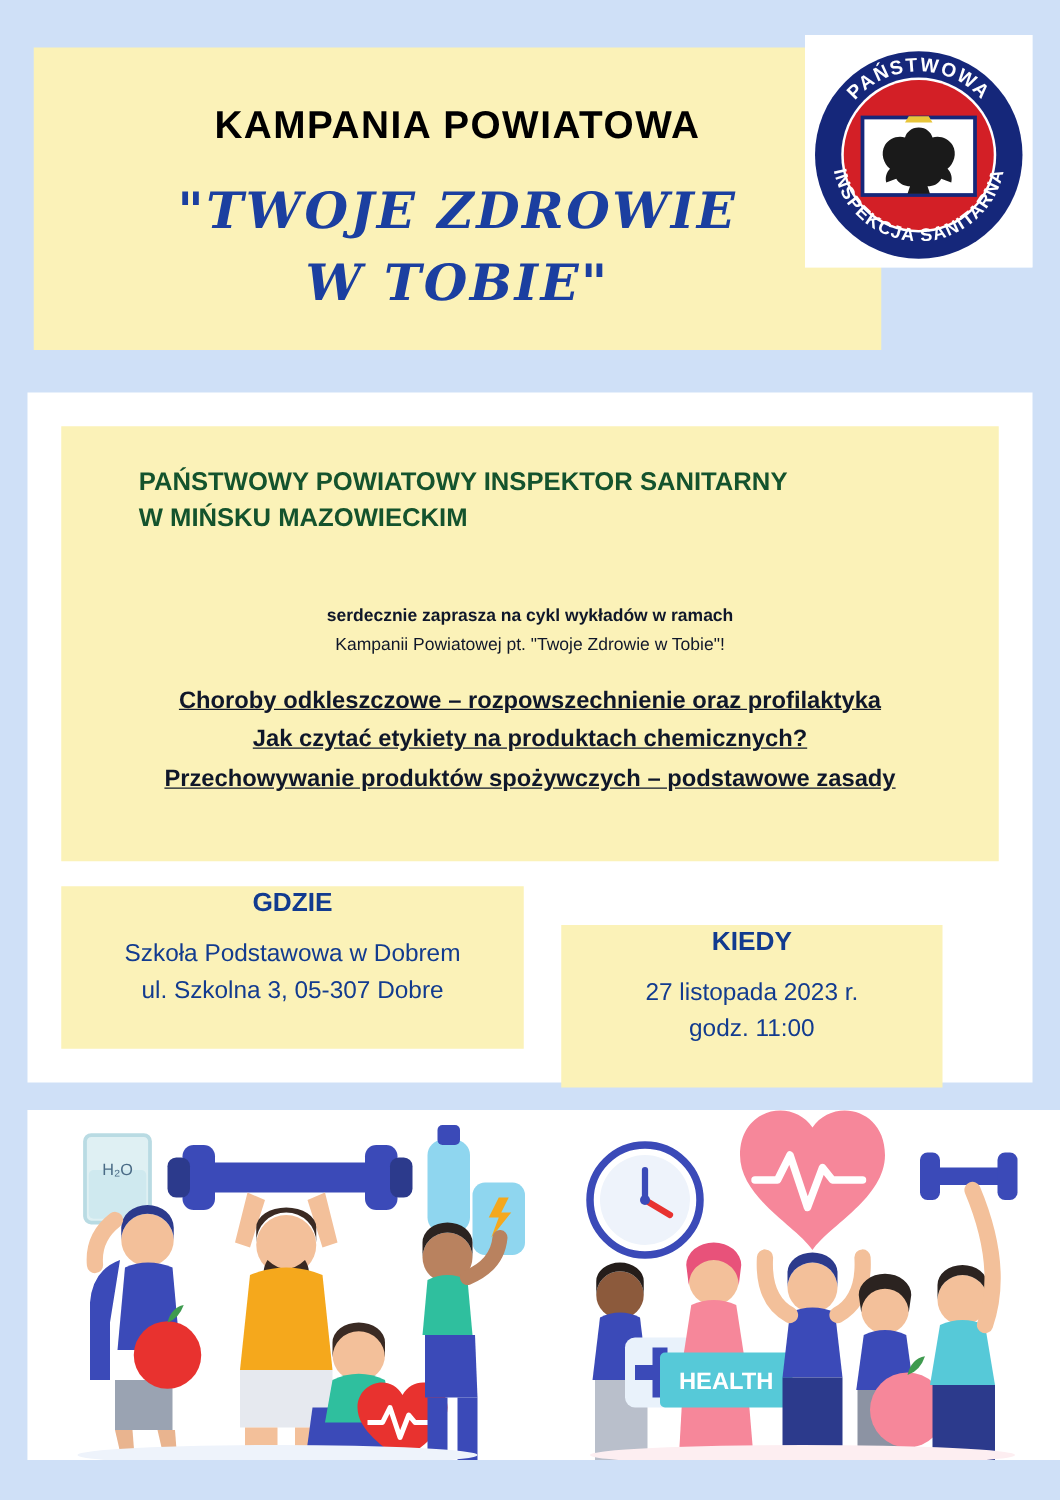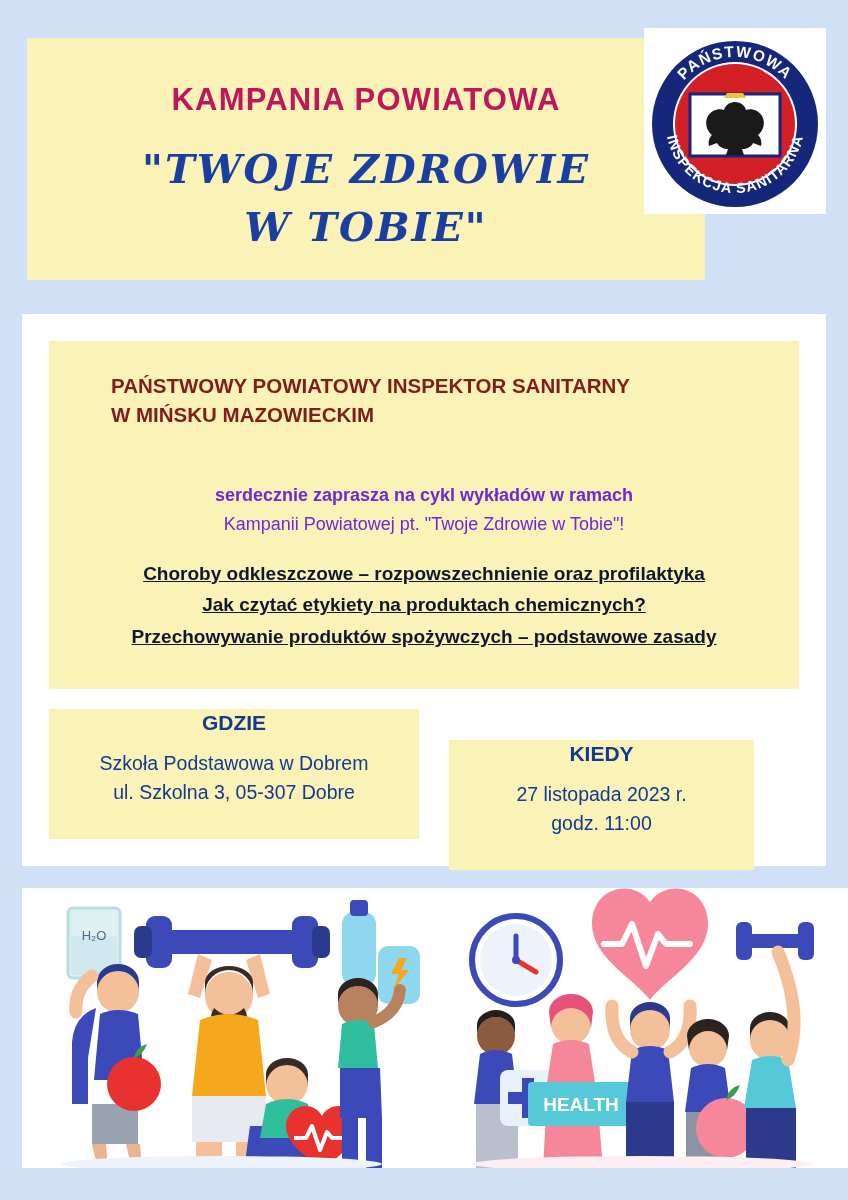--- a/index.html
+++ b/index.html
@@ -23,21 +23,21 @@
     width: 678px;
     height: 242px;
     background: #fbf2b8;
     box-sizing: border-box;
     padding-top: 44px;
     text-align: center;
   }
   .header-line1 {
     font-size: 31px;
     font-weight: bold;
-    color: #be185d;
+    color: #000000;
     letter-spacing: 1.2px;
     margin-bottom: 22px;
   }
   .header-line2, .header-line3 {
     font-family: "DejaVu Serif", serif;
     font-style: italic;
     font-weight: bold;
     font-size: 40px;
     color: #1b3fa0;
     letter-spacing: 2px;
@@ -70,31 +70,31 @@
     left: 27px;
     top: 27px;
     width: 750px;
     height: 348px;
     background: #fbf2b8;
     box-sizing: border-box;
     padding: 30px 20px 0 20px;
     text-align: center;
   }
   .inspector {
-    color: #7f1d1d;
+    color: #14532d;
     font-weight: bold;
     font-size: 20.5px;
     line-height: 1.42;
     text-align: left;
     padding-left: 42px;
   }
   .invite {
     margin-top: 52px;
-    color: #6d28d9;
-    font-size: 18px;
+    color: #0f172a;
+    font-size: 14px;
     line-height: 1.62;
   }
   .invite .b { font-weight: bold; }
   .topics {
     margin-top: 18px;
     color: #0f172a;
     font-size: 19px;
     font-weight: bold;
     line-height: 1.68;
   }

